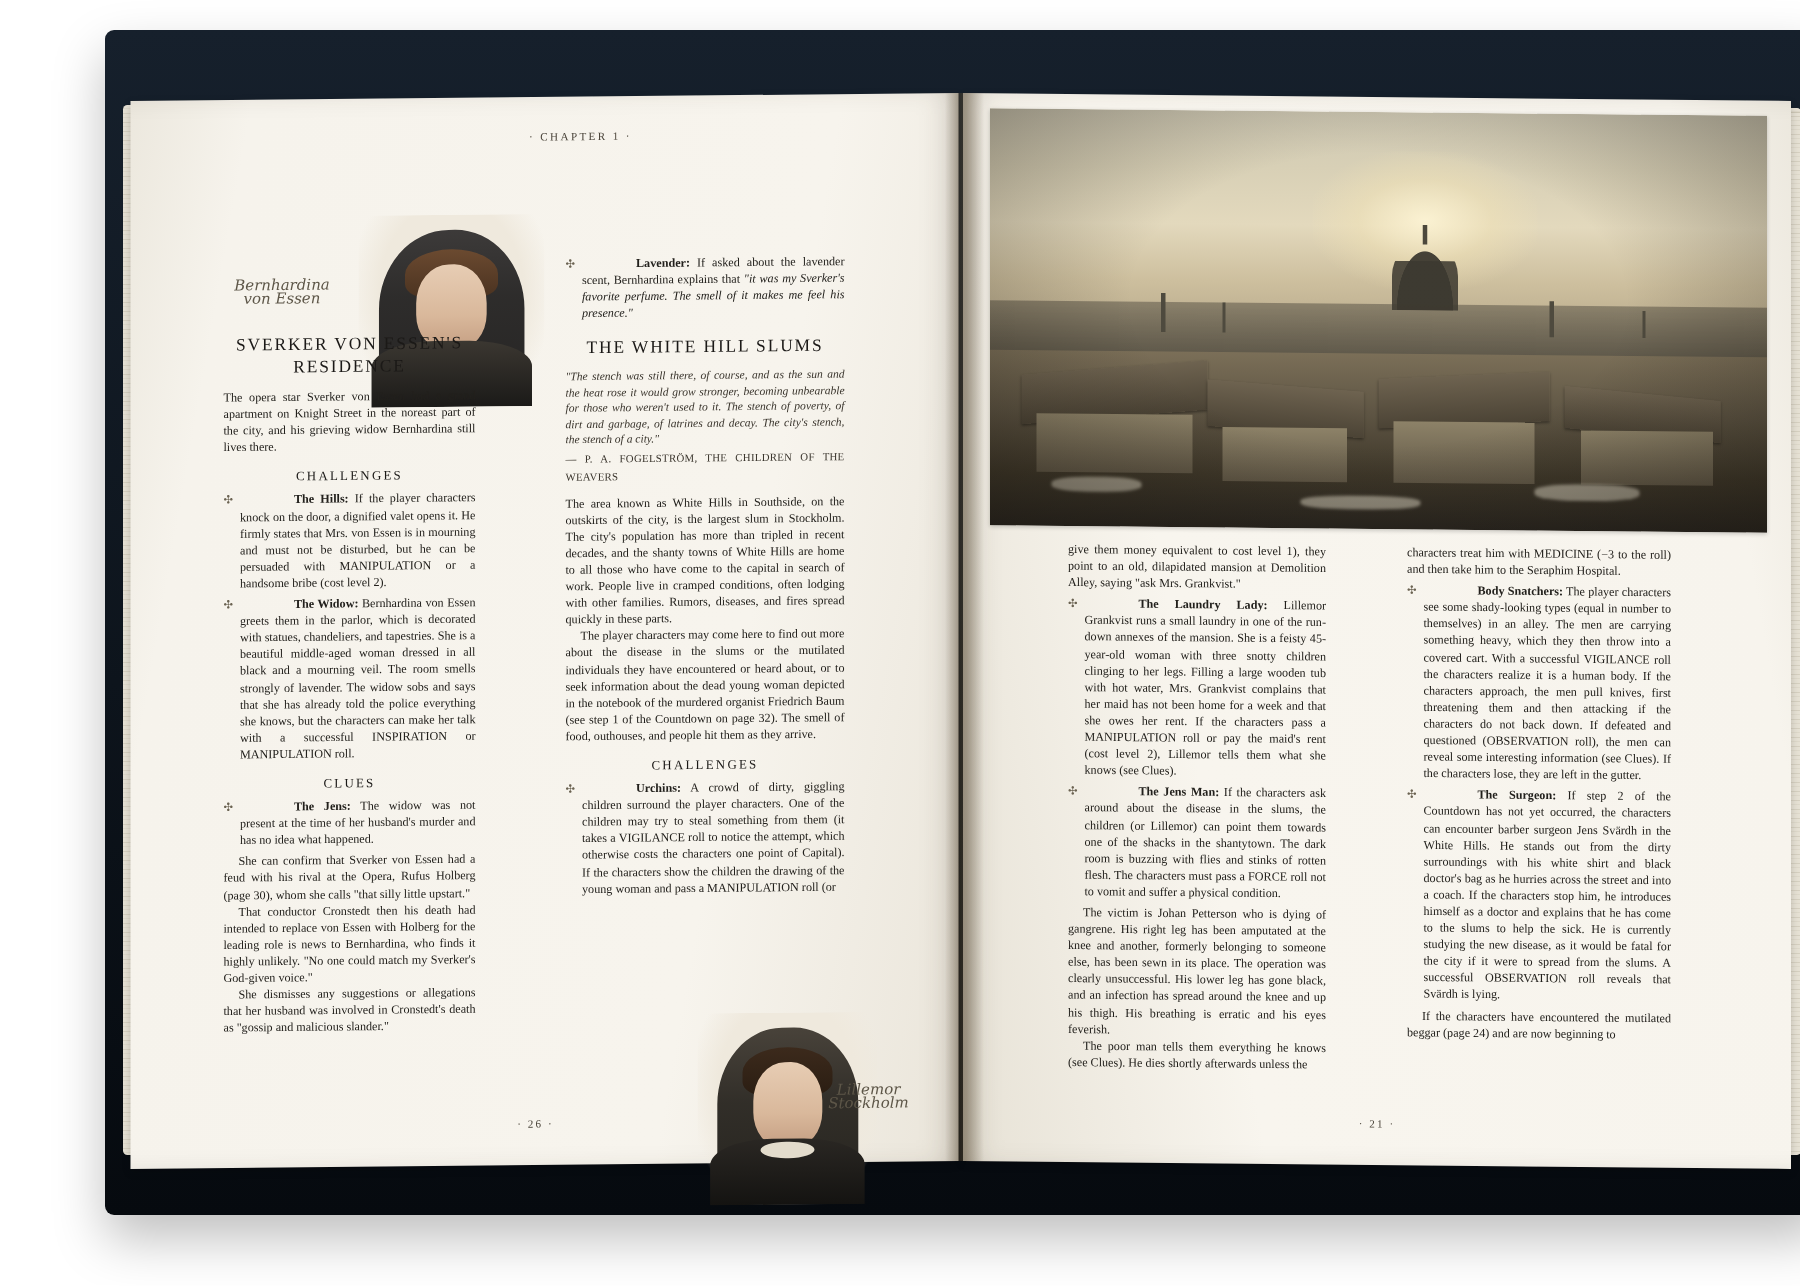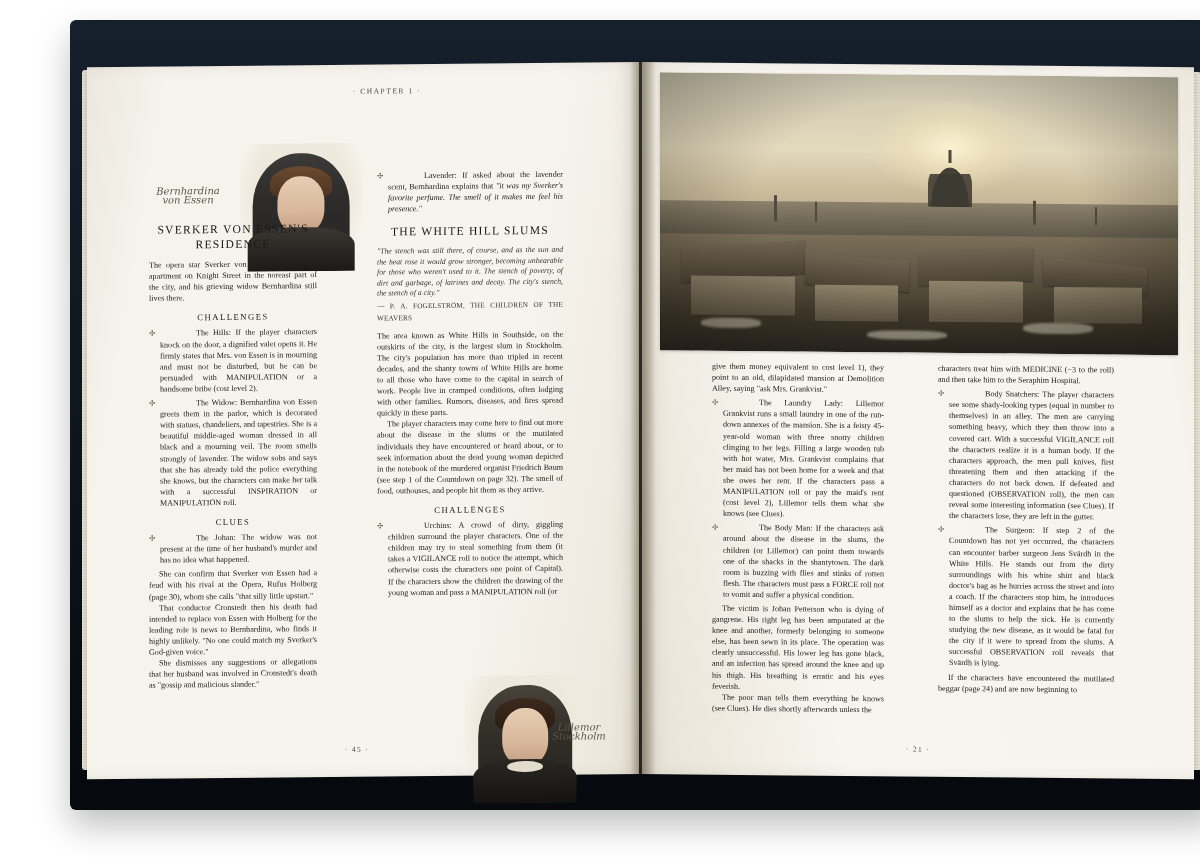--- a/index.html
+++ b/index.html
@@ -129,21 +129,21 @@
   ul.bullets{list-style:none;margin:0;padding:0;}
   ul.bullets li{
     position:relative;
     padding-left:11px;
     margin-bottom:3px;
     text-align:justify;
   }
   ul.bullets li .dagger{
     position:absolute;left:0;top:0;color:#6b6352;font-size:7.6px;
   }
-  .term{font-weight:normal;padding-left:36px;}
+  .term{font-weight:bold;padding-left:36px;}
   .ital{font-style:italic;}
   .pagenum{
     position:absolute;
     font-size:7.4px;
     letter-spacing:1.4px;
     color:#4a443a;
     text-align:center;
     width:60px;
   }
 
@@ -284,21 +284,21 @@
     <div class="col" style="left:62px;top:156px;width:168px;">
       <h2 class="section">SVERKER VON ESSEN'S RESIDENCE</h2>
       <p class="noindent">The opera star Sverker von Essen had a grand apartment on Knight Street in the noreast part of the city, and his grieving widow Bernhardina still lives there.</p>
       <h3 class="subhead">CHALLENGES</h3>
       <ul class="bullets">
         <li><span class="dagger">✣</span><span class="term">The Hills:</span><span> If the player characters knock on the door, a dignified valet opens it. He firmly states that Mrs. von Essen is in mourning and must not be disturbed, but he can be persuaded with MANIPULATION or a handsome bribe (cost level 2).</span></li>
         <li><span class="dagger">✣</span><span class="term">The Widow:</span><span> Bernhardina von Essen greets them in the parlor, which is decorated with statues, chandeliers, and tapestries. She is a beautiful middle-aged woman dressed in all black and a mourning veil. The room smells strongly of lavender. The widow sobs and says that she has already told the police everything she knows, but the characters can make her talk with a successful INSPIRATION or MANIPULATION roll.</span></li>
       </ul>
       <h3 class="subhead">CLUES</h3>
       <ul class="bullets">
-        <li><span class="dagger">✣</span><span class="term">The Johan:</span><span> The widow was not present at the time of her husband's murder and has no idea what happened.</span></li>
+        <li><span class="dagger">✣</span><span class="term">The Jens:</span><span> The widow was not present at the time of her husband's murder and has no idea what happened.</span></li>
       </ul>
       <p>She can confirm that Sverker von Essen had a feud with his rival at the Opera, Rufus Holberg (page 30), whom she calls "that silly little upstart."</p>
       <p>That conductor Cronstedt then his death had intended to replace von Essen with Holberg for the leading role is news to Bernhardina, who finds it highly unlikely. "No one could match my Sverker's God-given voice."</p>
       <p>She dismisses any suggestions or allegations that her husband was involved in Cronstedt's death as "gossip and malicious slander."</p>
     </div>
 
     <div class="col" style="left:290px;top:106px;width:186px;">
       <ul class="bullets">
         <li>
           <span class="dagger">✣</span>
@@ -320,21 +320,21 @@
       <div class="pbg"></div>
       <div class="veil" style="background:linear-gradient(180deg,#3a342c 0%,#211e19 45%,#16140f 100%);border-radius:46% 46% 14% 14%;"></div>
       <div class="hair" style="background:linear-gradient(180deg,#3c2a1c 0%,#2a1d12 100%);"></div>
       <div class="face"></div>
       <div class="dress" style="background:linear-gradient(180deg,#2a2723 0%,#141311 100%);"></div>
       <div class="collar"></div>
     </div>
     <div class="caption-hand" style="left:452px;top:660px;width:80px;white-space:pre-line;">Lillemor
 Stockholm</div>
 
-    <div class="pagenum" style="left:240px;top:680px;">· 45 ·</div>
+    <div class="pagenum" style="left:240px;top:680px;">· 26 ·</div>
   </div>
 
   <div class="page page-right">
 
     <div class="landscape" style="left:18px;top:10px;width:518px;height:278px;">
       <div class="sky"></div>
       <div class="sun-glow"></div>
       <div class="skyline"></div>
       <div class="dome"></div>
       <div class="spire" style="left:22%;top:44%;width:3px;height:26px;"></div>
@@ -353,21 +353,21 @@
       <div class="snowpatch" style="left:8%;top:88%;width:60px;height:10px;"></div>
       <div class="snowpatch" style="left:40%;top:92%;width:80px;height:9px;"></div>
       <div class="snowpatch" style="left:70%;top:89%;width:70px;height:11px;"></div>
       <div class="vignette"></div>
     </div>
 
     <div class="col" style="left:70px;top:298px;width:172px;">
       <p class="noindent">give them money equivalent to cost level 1), they point to an old, dilapidated mansion at Demolition Alley, saying "ask Mrs. Grankvist."</p>
       <ul class="bullets" style="margin-top:3px;">
         <li><span class="dagger">✣</span><span class="term">The Laundry Lady:</span><span> Lillemor Grankvist runs a small laundry in one of the run-down annexes of the mansion. She is a feisty 45-year-old woman with three snotty children clinging to her legs. Filling a large wooden tub with hot water, Mrs. Grankvist complains that her maid has not been home for a week and that she owes her rent. If the characters pass a MANIPULATION roll or pay the maid's rent (cost level 2), Lillemor tells them what she knows (see Clues).</span></li>
-        <li><span class="dagger">✣</span><span class="term">The Body Man:</span><span> If the characters ask around about the disease in the slums, the children (or Lillemor) can point them towards one of the shacks in the shantytown. The dark room is buzzing with flies and stinks of rotten flesh. The characters must pass a FORCE roll not to vomit and suffer a physical condition.</span></li>
+        <li><span class="dagger">✣</span><span class="term">The Jens Man:</span><span> If the characters ask around about the disease in the slums, the children (or Lillemor) can point them towards one of the shacks in the shantytown. The dark room is buzzing with flies and stinks of rotten flesh. The characters must pass a FORCE roll not to vomit and suffer a physical condition.</span></li>
       </ul>
       <p>The victim is Johan Petterson who is dying of gangrene. His right leg has been amputated at the knee and another, formerly belonging to someone else, has been sewn in its place. The operation was clearly unsuccessful. His lower leg has gone black, and an infection has spread around the knee and up his thigh. His breathing is erratic and his eyes feverish.</p>
       <p>The poor man tells them everything he knows (see Clues). He dies shortly afterwards unless the</p>
     </div>
 
     <div class="col" style="left:296px;top:298px;width:176px;">
       <p class="noindent">characters treat him with MEDICINE (−3 to the roll) and then take him to the Seraphim Hospital.</p>
       <ul class="bullets" style="margin-top:3px;">
         <li><span class="dagger">✣</span><span class="term">Body Snatchers:</span><span> The player characters see some shady-looking types (equal in number to themselves) in an alley. The men are carrying something heavy, which they then throw into a covered cart. With a successful VIGILANCE roll the characters realize it is a human body. If the characters approach, the men pull knives, first threatening them and then attacking if the characters do not back down. If defeated and questioned (OBSERVATION roll), the men can reveal some interesting information (see Clues). If the characters lose, they are left in the gutter.</span></li>
         <li><span class="dagger">✣</span><span class="term">The Surgeon:</span><span> If step 2 of the Countdown has not yet occurred, the characters can encounter barber surgeon Jens Svärdh in the White Hills. He stands out from the dirty surroundings with his white shirt and black doctor's bag as he hurries across the street and into a coach. If the characters stop him, he introduces himself as a doctor and explains that he has come to the slums to help the sick. He is currently studying the new disease, as it would be fatal for the city if it were to spread from the slums. A successful OBSERVATION roll reveals that Svärdh is lying.</span></li>

